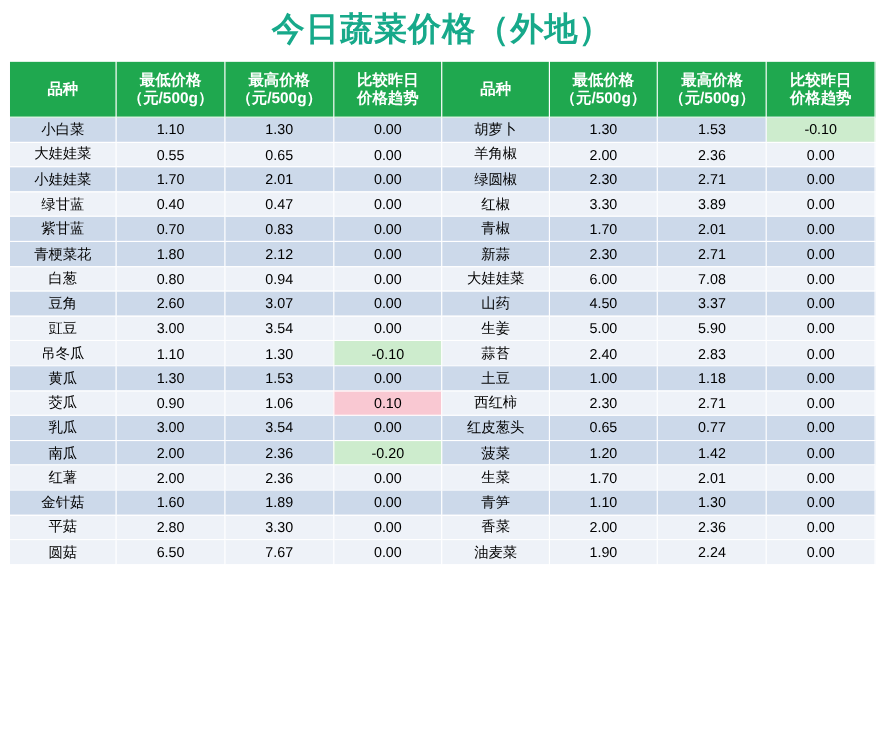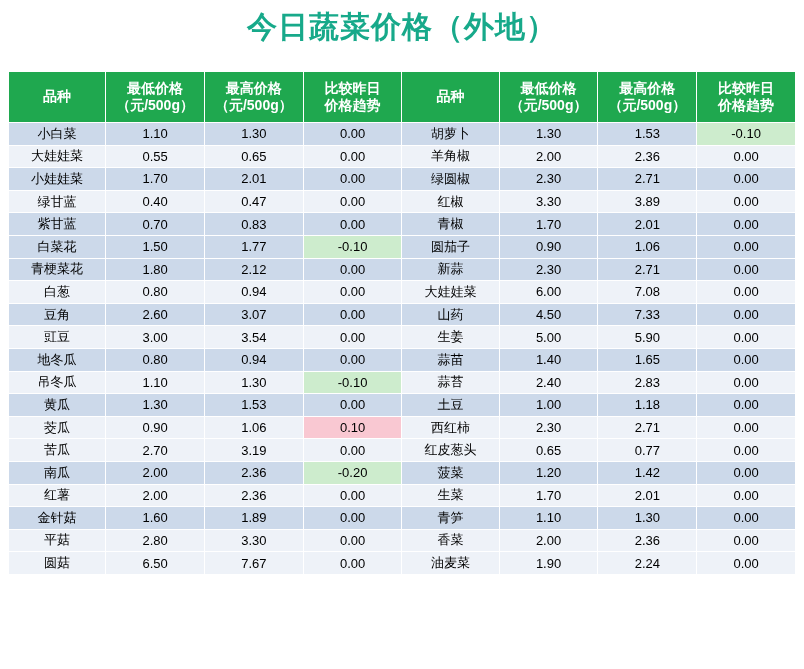--- a/index.html
+++ b/index.html
@@ -14,21 +14,20 @@
     color: #000;
     overflow: hidden;
   }
   .page {
     width: 804px;
     height: 669px;
     box-sizing: border-box;
     padding: 0 8px;
     display: flex;
     flex-direction: column;
-    gap: 16px;
   }
   .title {
     text-align: center;
     color: #17a98a;
     font-size: 30px;
     font-weight: bold;
     letter-spacing: 1px;
     padding: 10px 0 12px 0;
     line-height: 1.1;
   }
@@ -169,30 +168,20 @@
           <td>紫甘蓝</td>
           <td>0.70</td>
           <td>0.83</td>
           <td>0.00</td>
           <td>青椒</td>
           <td>1.70</td>
           <td>2.01</td>
           <td>0.00</td>
         </tr>
         <tr class="even">
-          <td>白菜花</td>
-          <td>1.50</td>
-          <td>1.77</td>
-          <td class="down">-0.10</td>
-          <td>圆茄子</td>
-          <td>0.90</td>
-          <td>1.06</td>
-          <td>0.00</td>
-        </tr>
-        <tr class="even">
           <td>青梗菜花</td>
           <td>1.80</td>
           <td>2.12</td>
           <td>0.00</td>
           <td>新蒜</td>
           <td>2.30</td>
           <td>2.71</td>
           <td>0.00</td>
         </tr>
         <tr class="odd">
@@ -205,41 +194,31 @@
           <td>7.08</td>
           <td>0.00</td>
         </tr>
         <tr class="even">
           <td>豆角</td>
           <td>2.60</td>
           <td>3.07</td>
           <td>0.00</td>
           <td>山药</td>
           <td>4.50</td>
-          <td>7.33</td>
+          <td>3.37</td>
           <td>0.00</td>
         </tr>
         <tr class="odd">
           <td>豇豆</td>
           <td>3.00</td>
           <td>3.54</td>
           <td>0.00</td>
           <td>生姜</td>
           <td>5.00</td>
           <td>5.90</td>
-          <td>0.00</td>
-        </tr>
-        <tr class="even">
-          <td>地冬瓜</td>
-          <td>0.80</td>
-          <td>0.94</td>
-          <td>0.00</td>
-          <td>蒜苗</td>
-          <td>1.40</td>
-          <td>1.65</td>
           <td>0.00</td>
         </tr>
         <tr class="odd">
           <td>吊冬瓜</td>
           <td>1.10</td>
           <td>1.30</td>
           <td class="down">-0.10</td>
           <td>蒜苔</td>
           <td>2.40</td>
           <td>2.83</td>
@@ -258,24 +237,24 @@
         <tr class="odd">
           <td>茭瓜</td>
           <td>0.90</td>
           <td>1.06</td>
           <td class="up">0.10</td>
           <td>西红柿</td>
           <td>2.30</td>
           <td>2.71</td>
           <td>0.00</td>
         </tr>
-        <tr class="odd">
-          <td>苦瓜</td>
-          <td>2.70</td>
-          <td>3.19</td>
+        <tr class="even">
+          <td>乳瓜</td>
+          <td>3.00</td>
+          <td>3.54</td>
           <td>0.00</td>
           <td>红皮葱头</td>
           <td>0.65</td>
           <td>0.77</td>
           <td>0.00</td>
         </tr>
         <tr class="even">
           <td>南瓜</td>
           <td>2.00</td>
           <td>2.36</td>

